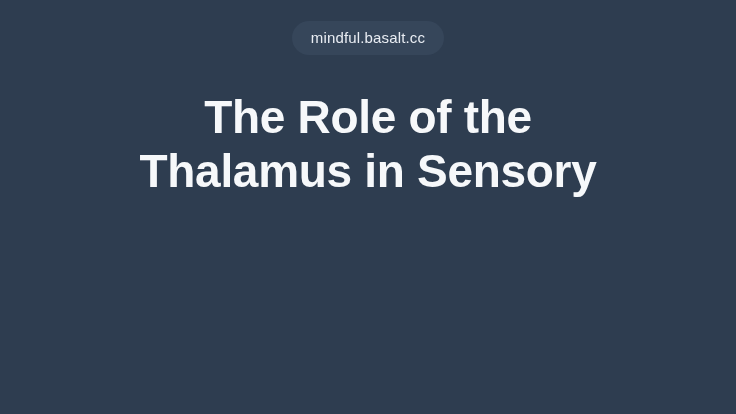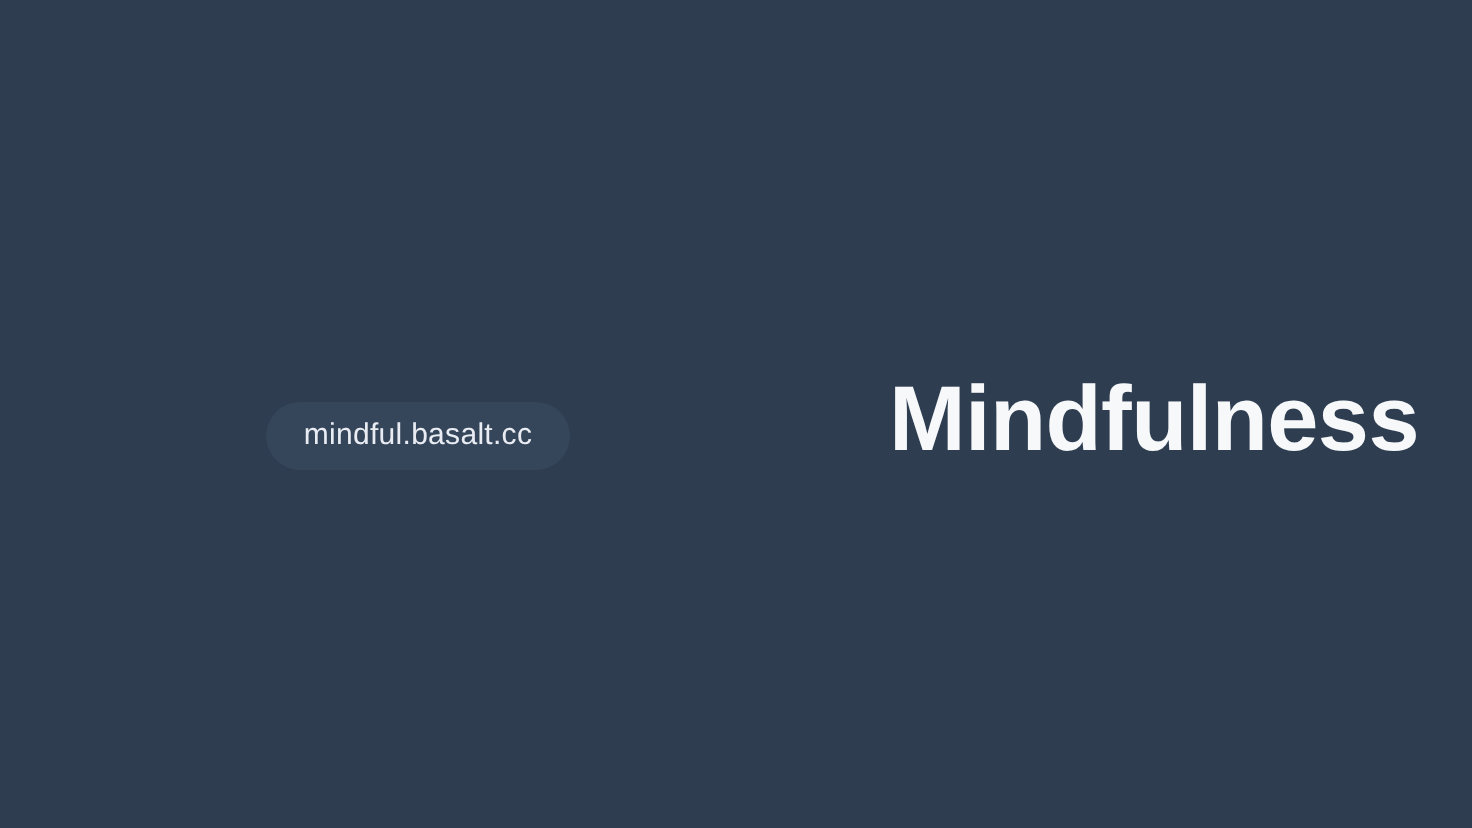--- a/index.html
+++ b/index.html
@@ -16,21 +16,21 @@
     background: #2e3d50;
   }
 
   .card {
     position: relative;
     box-sizing: border-box;
     width: 736px;
     height: 414px;
     background: #2e3d50;
     display: flex;
-    flex-direction: row;
+    flex-direction: column;
     align-items: center;
   }
 
   
   .badge-row {
     width: 100%;
     display: flex;
     justify-content: center;
     margin-top: 21px;
   }
@@ -74,16 +74,17 @@
 </head>
 <body>
 
 <div class="card">
 
   <div class="badge-row">
     <div class="source-badge">mindful.basalt.cc</div>
   </div>
 
   <h1 class="headline">
-    <span class="headline-line">Mindfulness</span>
+    <span class="headline-line">The Role of the</span>
+    <span class="headline-line">Thalamus in Sensory</span>
   </h1>
 
 </div>
 
 </body></html>

